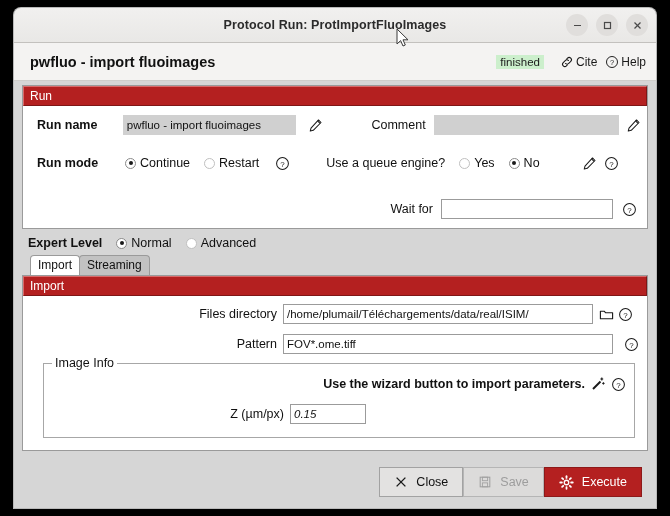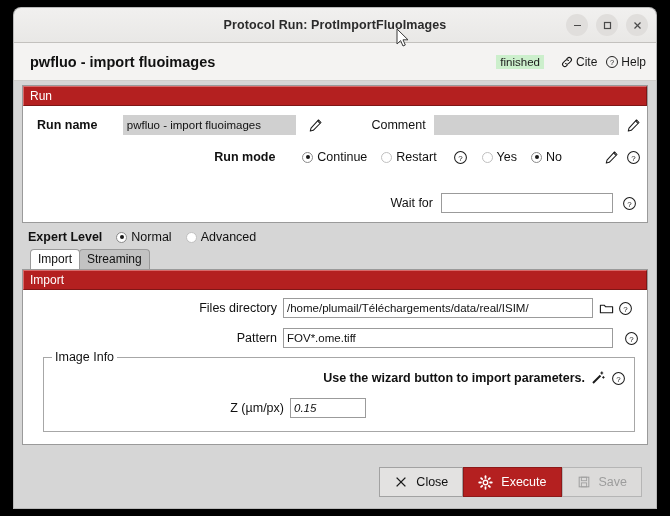--- a/index.html
+++ b/index.html
@@ -343,36 +343,37 @@
           <div class="lbl" style="margin-left:48px;">Comment</div>
           <div class="txtinput disabled" style="width:190px;margin-left:8px;"></div>
           <div class="icon-btn" style="margin-left:7px;">
             <svg class="pencil-icon" viewBox="0 0 16 16">
                 <path d="M11.2 2.1 13.9 4.8 5.6 13.1 2.4 13.9 3.2 10.7z" fill="none" stroke="#1a1a1a" stroke-width="1.1" stroke-linejoin="round"></path>
                 <line x1="10.2" y1="3.1" x2="12.9" y2="5.8" stroke="#1a1a1a" stroke-width="1.1"></line>
               </svg>
           </div>
         </div>
 
-        <div class="row" style="margin-top:6px;justify-content:flex-end;">
+        <div class="row" style="margin-top:12px;">
           <div class="lbl-bold" style="width:96px;text-align:left;padding-left:8px;">Run mode</div>
           <div class="radio-wrap">
             <span class="radio on"></span>
             <span class="lbl">Continue</span>
           </div>
           <div class="radio-wrap" style="margin-left:14px;">
             <span class="radio off"></span>
             <span class="lbl">Restart</span>
           </div>
           <div class="icon-btn" style="margin-left:16px;">
             <svg class="help-icon" viewBox="0 0 16 16">
                 <circle cx="8" cy="8" r="6.3" fill="none" stroke="#1a1a1a" stroke-width="1.1"></circle>
                 <text x="8" y="11.4" font-size="8.5" font-family="Liberation Sans, sans-serif" text-anchor="middle" fill="#1a1a1a">?</text>
               </svg>
           </div>
+          <div class="lbl" style="margin-left:36px;">Use a queue engine?</div>
           <div class="radio-wrap" style="margin-left:14px;">
             <span class="radio off"></span>
             <span class="lbl">Yes</span>
           </div>
           <div class="radio-wrap" style="margin-left:14px;">
             <span class="radio on"></span>
             <span class="lbl">No</span>
           </div>
           <div class="icon-btn" style="margin-left:42px;">
             <svg class="pencil-icon" viewBox="0 0 16 16">
@@ -484,44 +485,44 @@
 
   </div>
 
   <div id="footer">
     <div class="btn">
       <svg width="14" height="14" viewBox="0 0 16 16">
           <line x1="3" y1="3" x2="13" y2="13" stroke="#1a1a1a" stroke-width="1.6"></line>
           <line x1="13" y1="3" x2="3" y2="13" stroke="#1a1a1a" stroke-width="1.6"></line>
         </svg>
       <span>Close</span>
+    </div>
+    <div class="btn disabled">
+      <svg width="14" height="14" viewBox="0 0 16 16">
+          <rect x="2.5" y="2.5" width="11" height="11" fill="none" stroke="#a0a0a0" stroke-width="1.2"></rect>
+          <rect x="5" y="2.5" width="6" height="4" fill="none" stroke="#a0a0a0" stroke-width="1"></rect>
+          <rect x="5" y="9" width="6" height="4.5" fill="none" stroke="#a0a0a0" stroke-width="1"></rect>
+        </svg>
+      <span>Save</span>
     </div>
     <div class="btn primary">
       <svg width="15" height="15" viewBox="0 0 16 16">
         <circle cx="8" cy="8" r="2.4" fill="none" stroke="#ffffff" stroke-width="1.4"></circle>
         <g stroke="#ffffff" stroke-width="1.9" stroke-linecap="round">
           <line x1="8" y1="1.3" x2="8" y2="3.1"></line>
           <line x1="8" y1="12.9" x2="8" y2="14.7"></line>
           <line x1="1.3" y1="8" x2="3.1" y2="8"></line>
           <line x1="12.9" y1="8" x2="14.7" y2="8"></line>
           <line x1="3.3" y1="3.3" x2="4.5" y2="4.5"></line>
           <line x1="11.5" y1="11.5" x2="12.7" y2="12.7"></line>
           <line x1="12.7" y1="3.3" x2="11.5" y2="4.5"></line>
           <line x1="4.5" y1="11.5" x2="3.3" y2="12.7"></line>
         </g>
       </svg>
       <span>Execute</span>
     </div>
-    <div class="btn disabled">
-      <svg width="14" height="14" viewBox="0 0 16 16">
-          <rect x="2.5" y="2.5" width="11" height="11" fill="none" stroke="#a0a0a0" stroke-width="1.2"></rect>
-          <rect x="5" y="2.5" width="6" height="4" fill="none" stroke="#a0a0a0" stroke-width="1"></rect>
-          <rect x="5" y="9" width="6" height="4.5" fill="none" stroke="#a0a0a0" stroke-width="1"></rect>
-        </svg>
-      <span>Save</span>
-    </div>
   </div>
 
 </div>
 
 <svg id="cursor" viewBox="0 0 14 20">
   <path d="M1 1 L1 16 L4.6 12.6 L7 18 L9.3 17 L7 11.8 L12 11.8 Z" fill="#ffffff" stroke="#3a3a3a" stroke-width="1"></path>
 </svg>
 
 </body></html>

